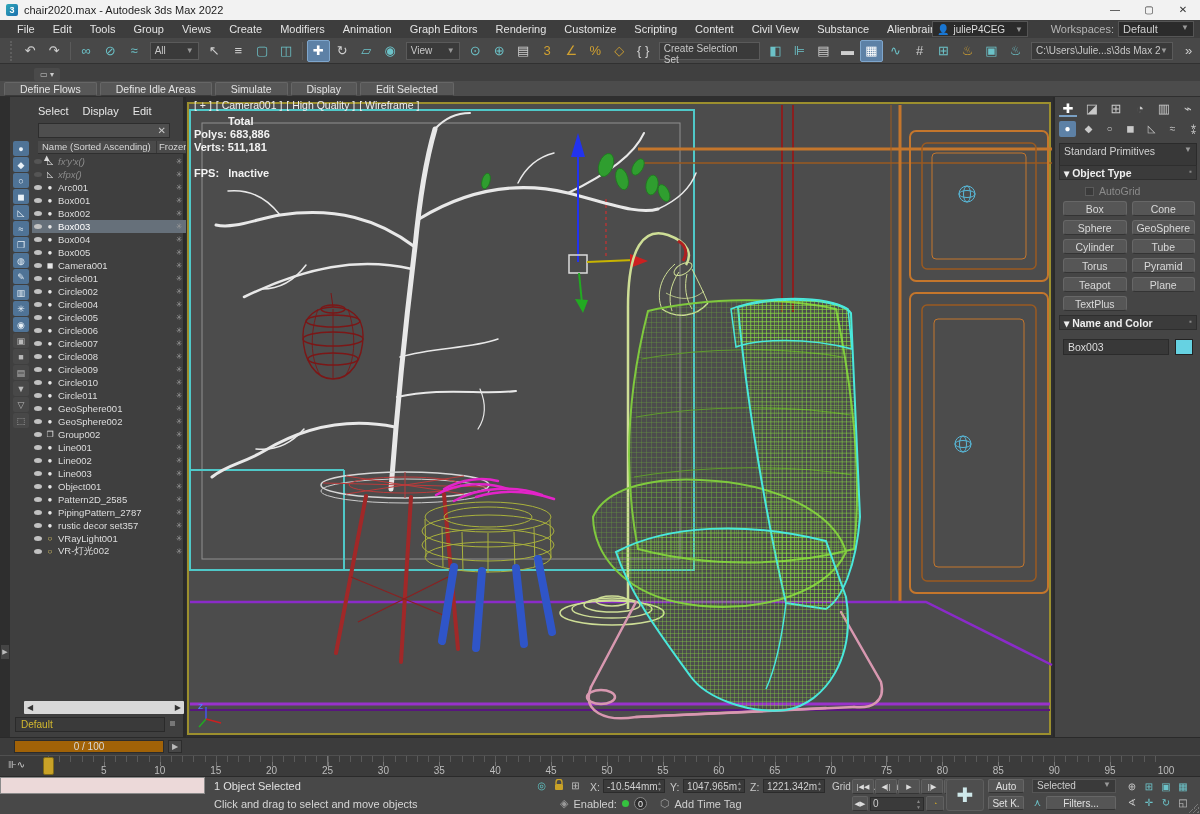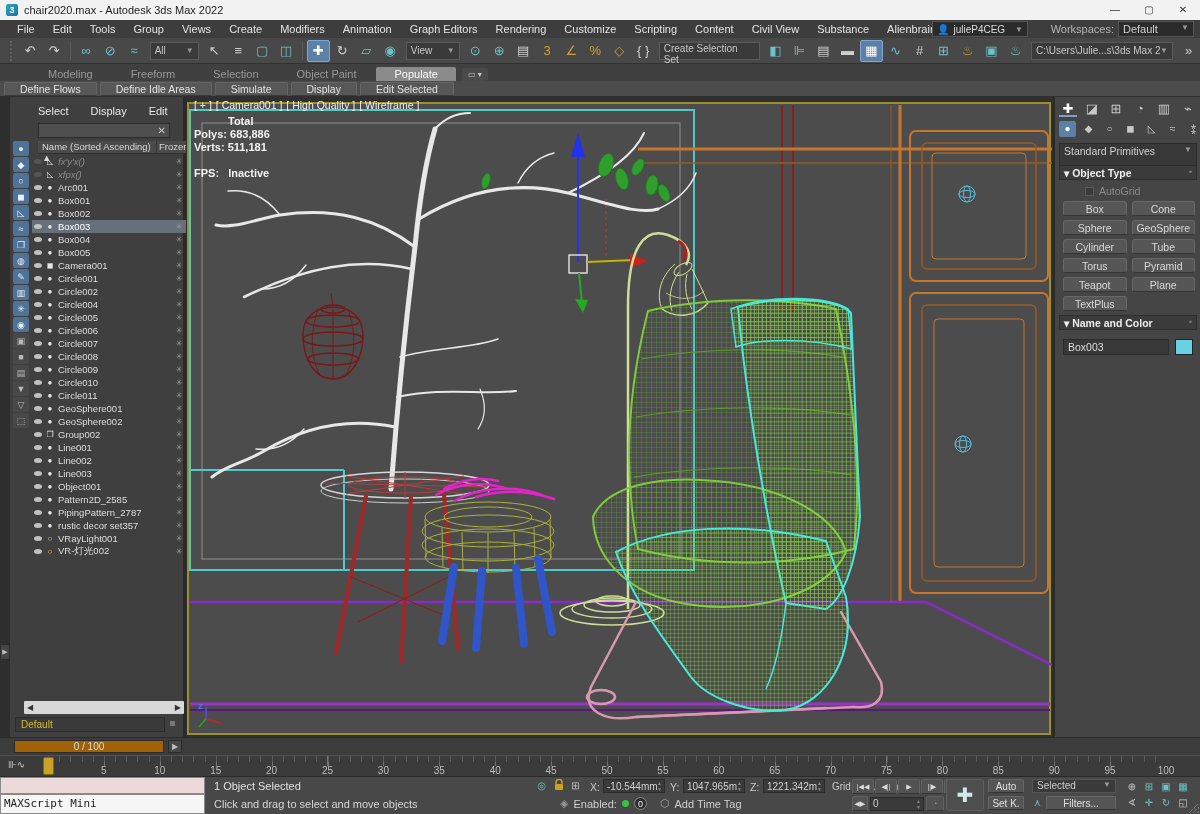--- a/index.html
+++ b/index.html
@@ -33,21 +33,21 @@
   .rtab{padding:1px 18px;color:#989898;font-size:11px;}
   .rtab.active{background:#8b8b8b;color:#fdfdfd;border-radius:2px 2px 0 0;}
   .rtabicon{width:26px;height:13px;background:#4a4a4a;border-radius:2px;color:#ccc;font-size:8px;text-align:center;line-height:13px;margin-left:4px;}
   .rsub{left:0;top:81px;width:1200px;height:16px;background:#4c4c4c;display:flex;align-items:center;padding-left:4px;gap:2px;border-bottom:1px solid #2f2f2f;}
   .rbtn{background:#575757;border:1px solid #666;border-bottom-color:#3a3a3a;color:#e2e2e2;padding:0 15px;height:14px;line-height:13px;font-size:10.5px;border-radius:2px;}
   
   .lstrip{left:0;top:97px;width:10px;height:640px;background:#2e2e2e;}
   .lstrip .flipbtn{position:absolute;left:1px;top:548px;width:8px;height:14px;background:#454545;color:#bbb;font-size:7px;text-align:center;line-height:14px;}
   
   .explorer{left:10px;top:97px;width:176px;height:640px;background:#3f3f3f;border-right:3px solid #2a2a2a;}
-  .exmenus{position:absolute;left:28px;top:8px;display:flex;gap:22px;color:#e6e6e6;font-size:11px;}
+  .exmenus{position:absolute;left:28px;top:8px;display:flex;gap:14px;color:#e6e6e6;font-size:11px;}
   .exsearch{position:absolute;left:28px;top:26px;width:132px;height:15px;background:#4e4e4e;border:1px solid #2d2d2d;display:flex;align-items:center;}
   .exsearch input{flex:1;background:transparent;border:none;outline:none;color:#ddd;font-size:10px;min-width:0;}
   .exsearch .x{color:#c9c9c9;font-size:10px;padding:0 3px;}
   .excols{position:absolute;left:28px;top:44px;width:148px;height:13px;background:#4a4a4a;border-bottom:1px solid #2f2f2f;color:#d8d8d8;font-size:9.5px;display:flex;}
   .excols .c1{flex:1;padding-left:4px;}
   .excols .c2{width:30px;border-left:1px solid #383838;padding-left:2px;overflow:hidden;white-space:nowrap;}
   .filtercol{position:absolute;left:3px;top:44px;width:17px;display:flex;flex-direction:column;gap:1px;}
   .ficon{width:16px;height:15px;background:#4f7396;color:#eaf2f8;font-size:9px;display:flex;align-items:center;justify-content:center;border-radius:2px;}
   .ficon.off{background:#484848;color:#b9b9b9;}
   .exlist{position:absolute;left:22px;top:58px;width:154px;height:505px;overflow:hidden;}
@@ -236,28 +236,20 @@
     <div class="tbdd" style="width:142px;justify-content:space-between;">
         <span style="overflow:hidden;white-space:nowrap;">C:\Users\Julie...s\3ds Max 202:</span>
         <span class="ddarrow">▼</span>
       </div>
     <div style="display:flex;">
         <div class="tbi">»</div>
       </div>
   </div>
 
   <div class="abs rtabs">
-    <div style="display:flex;gap:2px;align-items:flex-end;">
-
-    <div class="rtab">Modeling</div>
-        <div class="rtab">Freeform</div>
-        <div class="rtab">Selection</div>
-        <div class="rtab">Object Paint</div>
-        <div class="rtab active">Populate</div>
-      </div>
     <div class="rtabicon">▭ ▾</div>
   </div>
   <div class="abs rsub">
     <div style="display:flex;gap:3px;">
 
     <div class="rbtn">Define Flows</div>
         <div class="rbtn">Define Idle Areas</div>
         <div class="rbtn">Simulate</div>
         <div class="rbtn">Display</div>
         <div class="rbtn">Edit Selected</div>
@@ -534,21 +526,20 @@
           <span class="tlabel" style="left: 90%;">90</span>
           <span class="tlabel" style="left: 95%;">95</span>
           <span class="tlabel" style="left: 100%;">100</span>
         </div>
       <div class="framemarker"></div>
     </div>
   </div>
 
   <div class="abs statusbar">
     <div class="pinkbox"></div>
-    <div class="msmini">MAXScript Mini</div>
     <div class="stattext">1 Object Selected</div>
     <div class="prompttext">Click and drag to select and move objects</div>
 
     <div class="sicon" style="left:534px;"><span style="color:#5fc9c9;">◎</span></div>
     <div class="sicon" style="left:551px;">
       <svg width="10" height="12" viewBox="0 0 10 12">
           <path d="M2 5V3.2A3 3 0 0 1 8 3.2V5" stroke="#c9a227" fill="none" stroke-width="1.4"></path>
           <rect x="1" y="5" width="8" height="6" rx="1" fill="#c9a227"></rect>
         </svg>
     </div>

